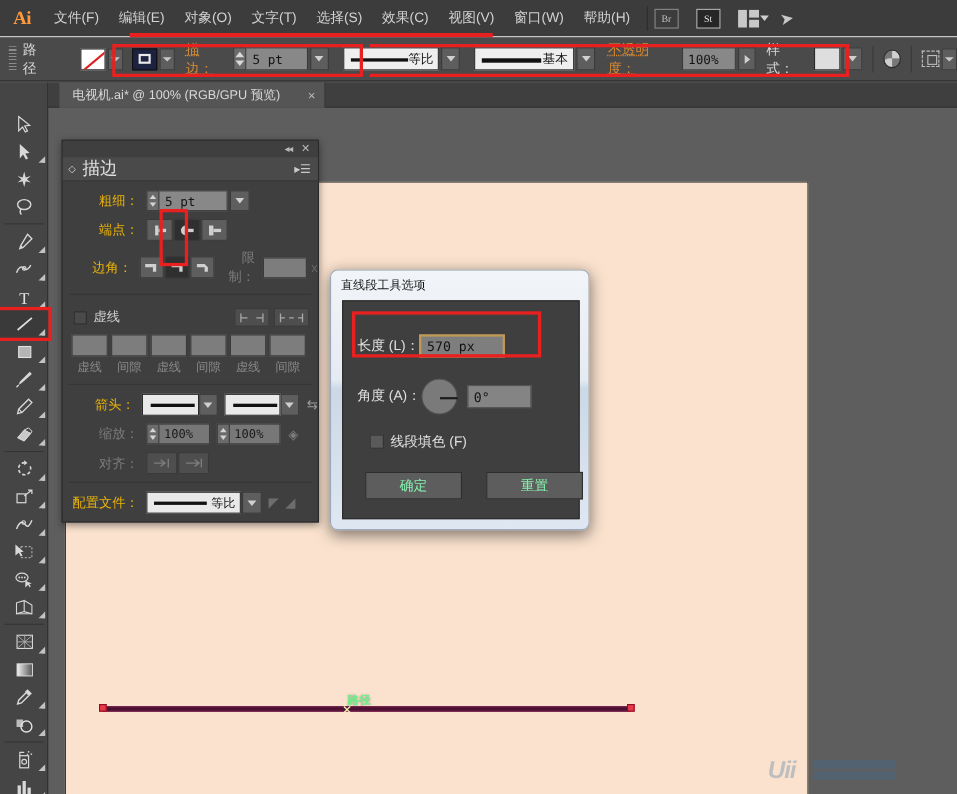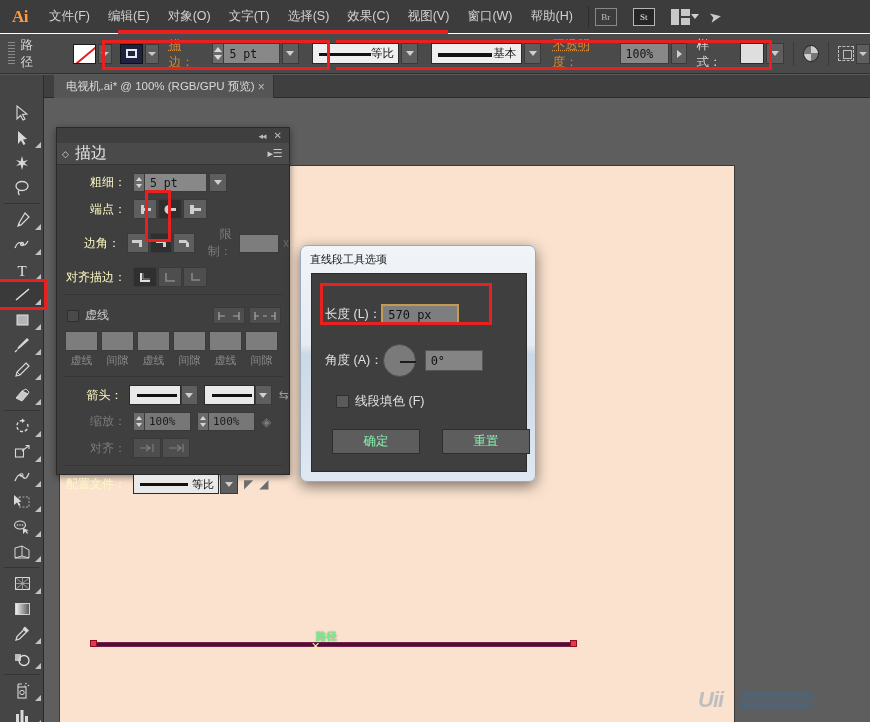--- a/index.html
+++ b/index.html
@@ -136,21 +136,21 @@
              border: 3px solid #e8201f; border-left: none; pointer-events:none; }
 
   
   .tabbar {
     position: absolute; left: 44px; top: 75px; width: 826px; height: 23px;
     background: #3f3f3f; border-bottom: 1px solid #2b2b2b;
   }
   .doctab {
     position: absolute; left: 10px; top: 0; height: 23px;
     background: #555555; border-right: 1px solid #303030;
-    display: flex; align-items: center; padding: 0 8px 0 12px; gap: 3px;
+    display: flex; align-items: center; padding: 0 8px 0 12px; gap: 25px;
     color: #d8d8d8; font-size: 11.5px; white-space: nowrap;
   }
   .doctab .x { color: #bdbdbd; font-size: 12px; }
 
   
   .toolbox {
     position: absolute; left: 0; top: 75px; width: 44px; height: 647px;
     background: #454545; border-right: 1px solid #2b2b2b;
   }
   .tool {
@@ -173,21 +173,21 @@
   }
   .sp-topbar { height: 15px; background: #3f3f3f; display:flex; align-items:center; justify-content:flex-end; gap:8px; padding-right:7px; }
   .sp-topbar .dd { color:#b9b9b9; font-size:9px; letter-spacing:-1px;}
   .sp-topbar .cl { color:#b9b9b9; font-size:10px;}
   .sp-tabrow { height: 22px; background: #4a4a4a; display:flex; align-items:center; border-bottom:1px solid #333; }
   .sp-tabrow .tabname { color: #e0e0e0; font-size: 16px; padding-left: 6px; }
   .sp-tabrow .dia { color:#cfcfcf; font-size:9px; padding-left:5px; }
   .sp-menu { margin-left:auto; padding-right:7px; color:#c9c9c9; font-size:11px; letter-spacing:-0.5px;}
   .sp-body { padding: 8px 0 0 0; }
   .row { display:flex; align-items:center; margin-bottom: 7px; }
-  .rlabel { width: 76px; text-align: right; color: #fef9c3; font-size: 12px; padding-right: 7px; }
+  .rlabel { width: 76px; text-align: right; color: #eab308; font-size: 12px; padding-right: 7px; }
   .rlabel.dim { color: #7c7c7c; }
   .seg {
     width: 24px; height: 20px; background: #5e5e5e; border: 1px solid #3a3a3a;
     margin-right: 1px; display:flex;align-items:center;justify-content:center;
   }
   .seg.on { background: #2f2f2f; }
   .seg.dim { background: #4e4e4e; }
   .limit-field { width: 44px;height:19px;background:#7d7d7d;border:1px solid #3a3a3a; }
   .dash-checkrow { display:flex; align-items:center; padding: 4px 0 4px 10px; }
   .chk { width:12px;height:12px;background:#4a4a4a;border:1px solid #2e2e2e; margin-right:6px;}
@@ -657,39 +657,20 @@
         <div class="seg">
           <svg width="15" height="11" viewBox="0 0 15 11">
               <path d="M2 2 L9 2 L12 5 L12 9 L9 9 L9 5 L2 5 Z" fill="#cfcfcf"></path>
             </svg>
         </div>
         <div class="rlabel dim" style="width:46px">限制：</div>
         <div class="limit-field"></div>
         <div class="ghost" style="margin-left:4px">x</div>
       </div>
 
-      <div class="row">
-        <div class="rlabel">对齐描边：</div>
-        <div class="seg on">
-          <svg width="15" height="11" viewBox="0 0 15 11">
-              <path d="M3 1 L3 9 L12 9" fill="none" stroke="#e0e0e0" stroke-width="2"></path>
-              <path d="M5 1 L5 7 L12 7" fill="none" stroke="#8e8e8e" stroke-width="1"></path>
-            </svg>
-        </div>
-        <div class="seg dim">
-          <svg width="15" height="11" viewBox="0 0 15 11">
-              <path d="M3 1 L3 9 L12 9" fill="none" stroke="#888" stroke-width="1.6"></path>
-            </svg>
-        </div>
-        <div class="seg dim">
-          <svg width="15" height="11" viewBox="0 0 15 11">
-              <path d="M4 1 L4 8 L12 8" fill="none" stroke="#888" stroke-width="1.6"></path>
-            </svg>
-        </div>
-      </div>
 
       <div class="hr"></div>
 
       <div class="dash-checkrow">
         <span class="chk"></span>
         <span style="color:#d0d0d0;font-size:12px">虚线</span>
         <span style="margin-left:auto;display:flex;padding-right:8px">
           <span class="cap-btn">
             <svg width="24" height="10" viewBox="0 0 24 10">
                 <path d="M2 1 L2 9 M22 1 L22 9" stroke="#a8a8a8" stroke-width="1.2"></path>

